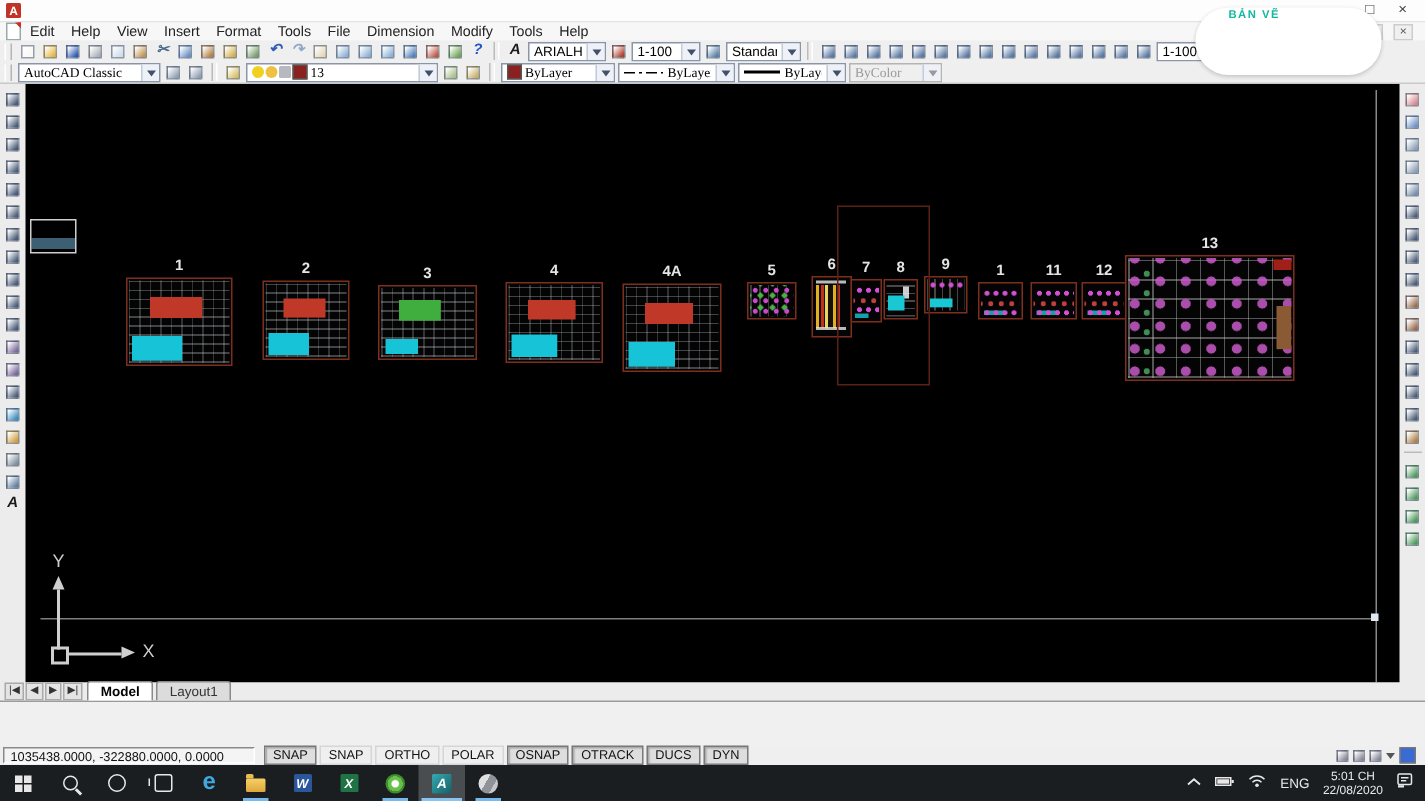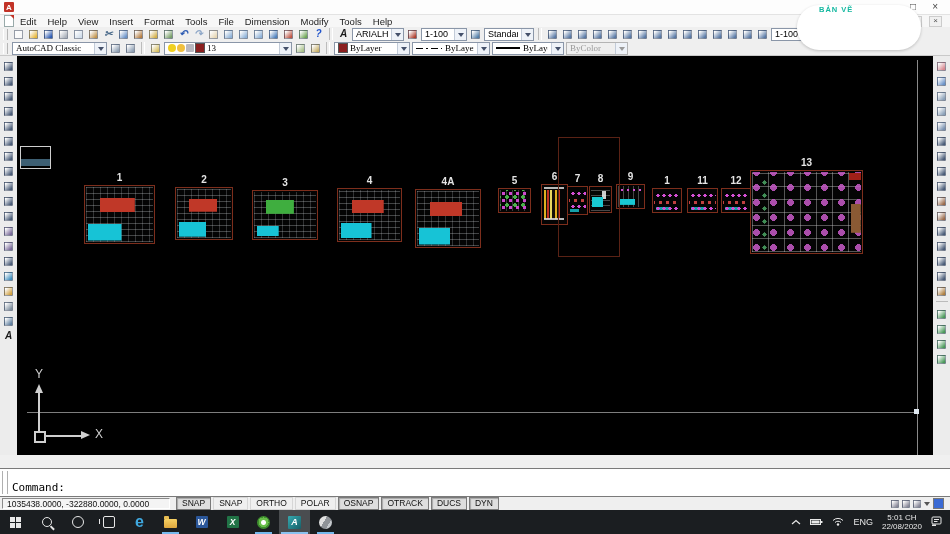--- a/index.html
+++ b/index.html
@@ -603,25 +603,35 @@
           <span class="tbtn">
             <i class="ic" style="--c: #4a9a5a;"></i>
           </span>
           <span class="tbtn">
             <i class="ic" style="--c: #4a9a5a;"></i>
           </span>
         </div>
     </div>
   </div>
 
-
-  <div id="cmdwin" class="abs">
-    <span id="cmdgrip"></span>
-    <span id="cmdtext">Command:</span>
-  </div>
+  <div id="tabsrow" class="abs">
+    <div style="display:flex;align-items:center;">
+
+    <span class="tnav">|◀</span>
+        <span class="tnav">◀</span>
+        <span class="tnav">▶</span>
+        <span class="tnav">▶|</span>
+      </div>
+    <div style="display:flex;">
+
+    <span class="tab active">Model</span>
+        <span class="tab">Layout1</span>
+      </div>
+  </div>
+
 
   <div id="statusbar" class="abs">
     <span id="coords">1035438.0000, -322880.0000, 0.0000</span>
     <div style="display:flex;">
 
     <span class="sbtn on">SNAP</span>
         <span class="sbtn off">SNAP</span>
         <span class="sbtn off">ORTHO</span>
         <span class="sbtn off">POLAR</span>
         <span class="sbtn on">OSNAP</span>

